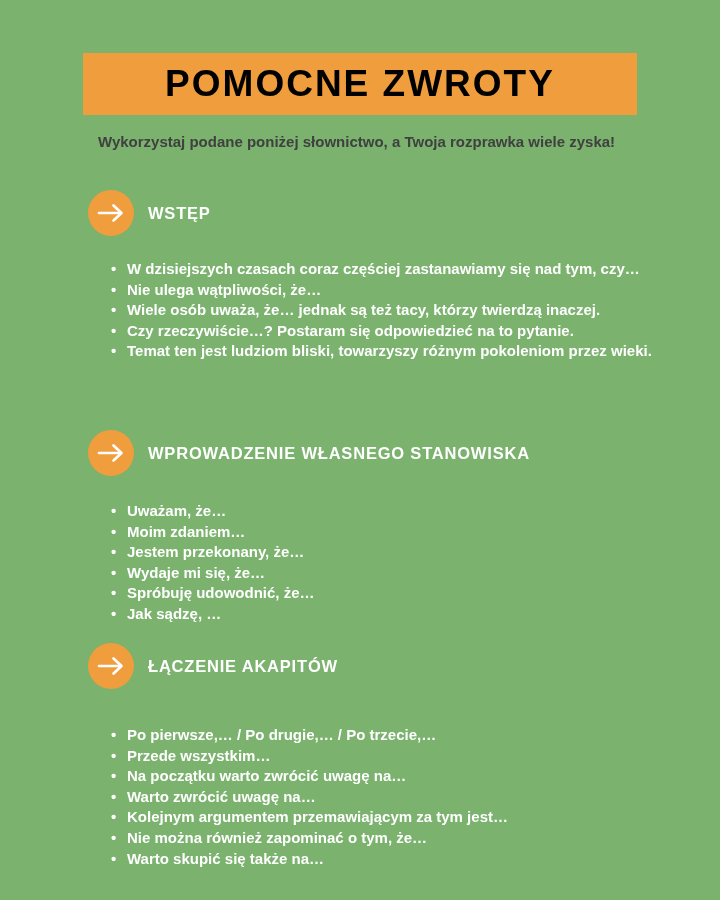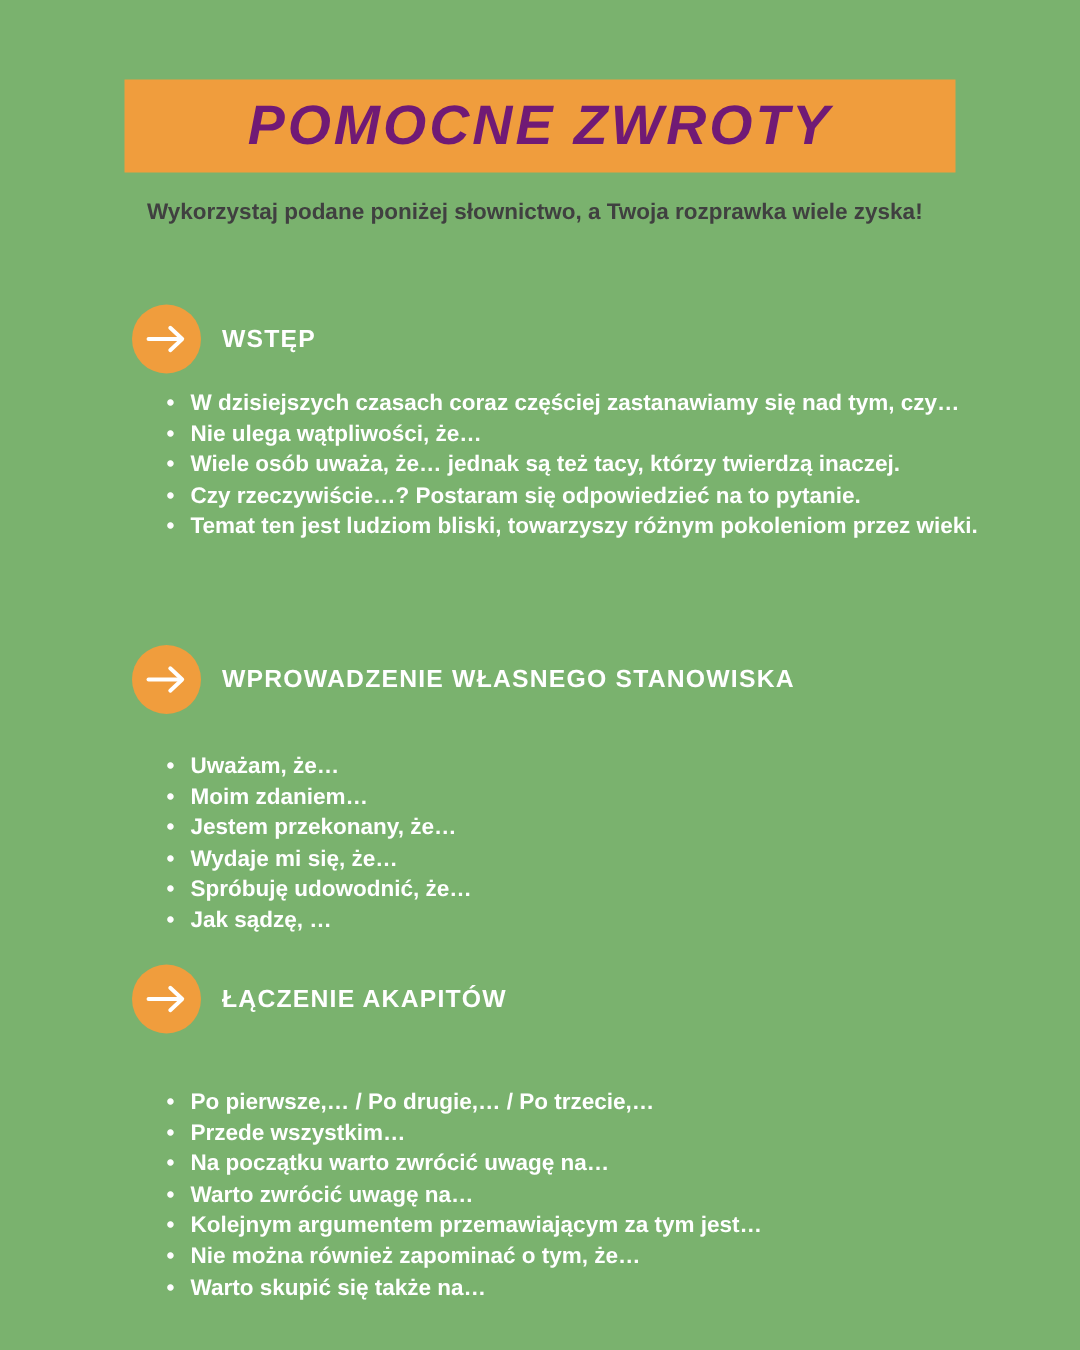--- a/index.html
+++ b/index.html
@@ -23,23 +23,22 @@
     height: 62px;
     background: #f09d3d;
     display: flex;
     align-items: center;
     justify-content: center;
   }
   .banner .title {
     font-size: 37px;
     font-weight: bold;
     letter-spacing: 2px;
-    color: #701a75;
+    color: #000000;
     white-space: nowrap;
-    font-style: italic;
   }
   .subtitle {
     position: absolute;
     left: 98px;
     top: 131px;
     width: 524px;
     font-size: 15px;
     font-weight: bold;
     line-height: 22px;
     color: #404040;
@@ -88,21 +87,21 @@
   }
   ul.phrase-list li::before {
     content: "\2022";
     position: absolute;
     left: 0;
     top: 0;
   }
   li.justified {
     text-align: justify;
   }
-  #hdr-1 { top: 203px; }
+  #hdr-1 { top: 190px; }
   #hdr-2 { top: 430px; }
   #hdr-3 { top: 643px; }
   #list-1 { top: 243px; }
   #list-2 { top: 485px; }
   #list-3 { top: 709px; }
 </style>
 </head>
 <body>
 
 <div class="banner">

